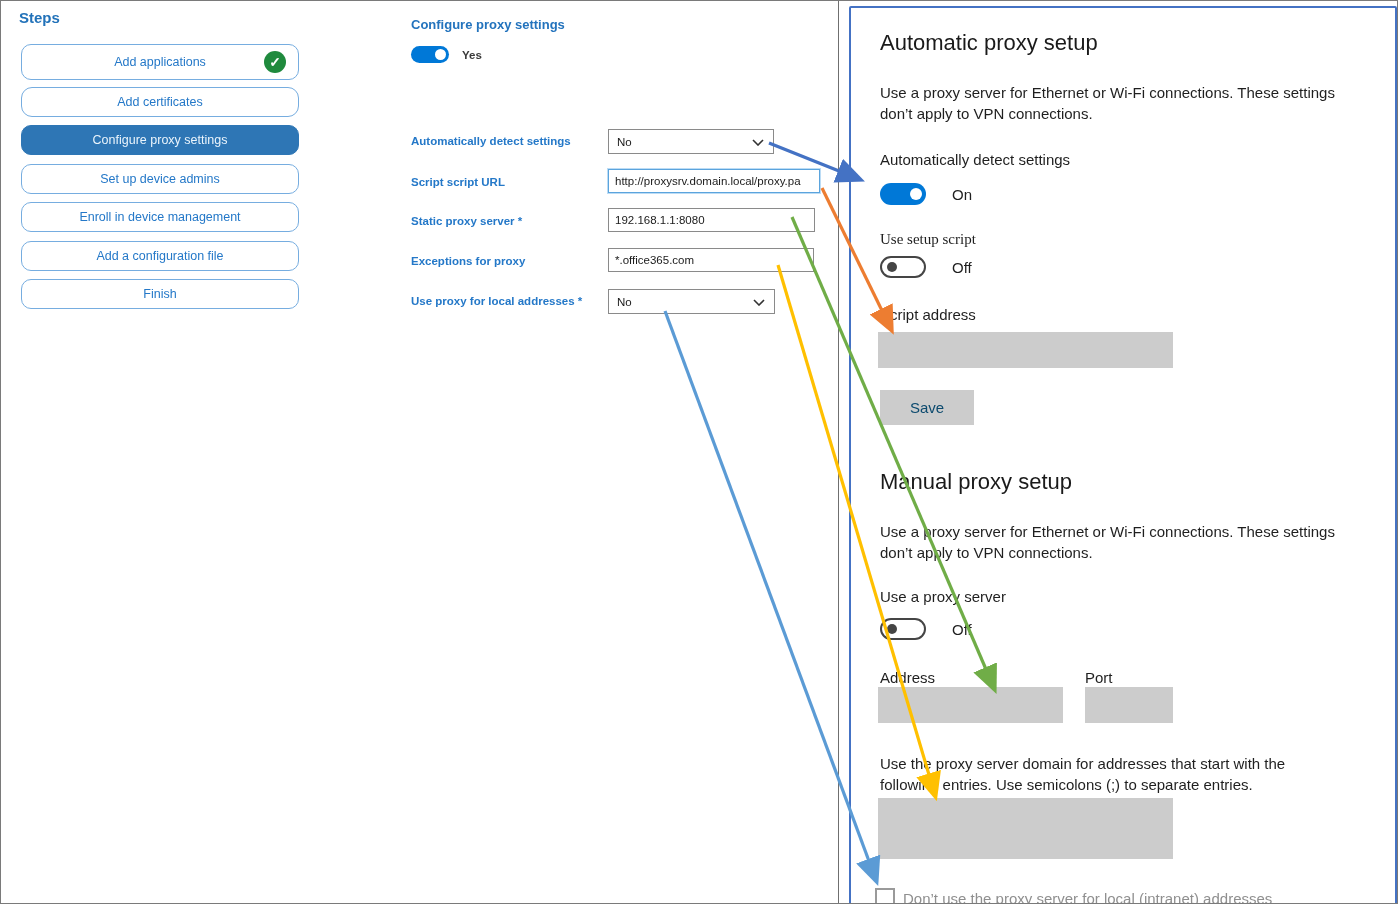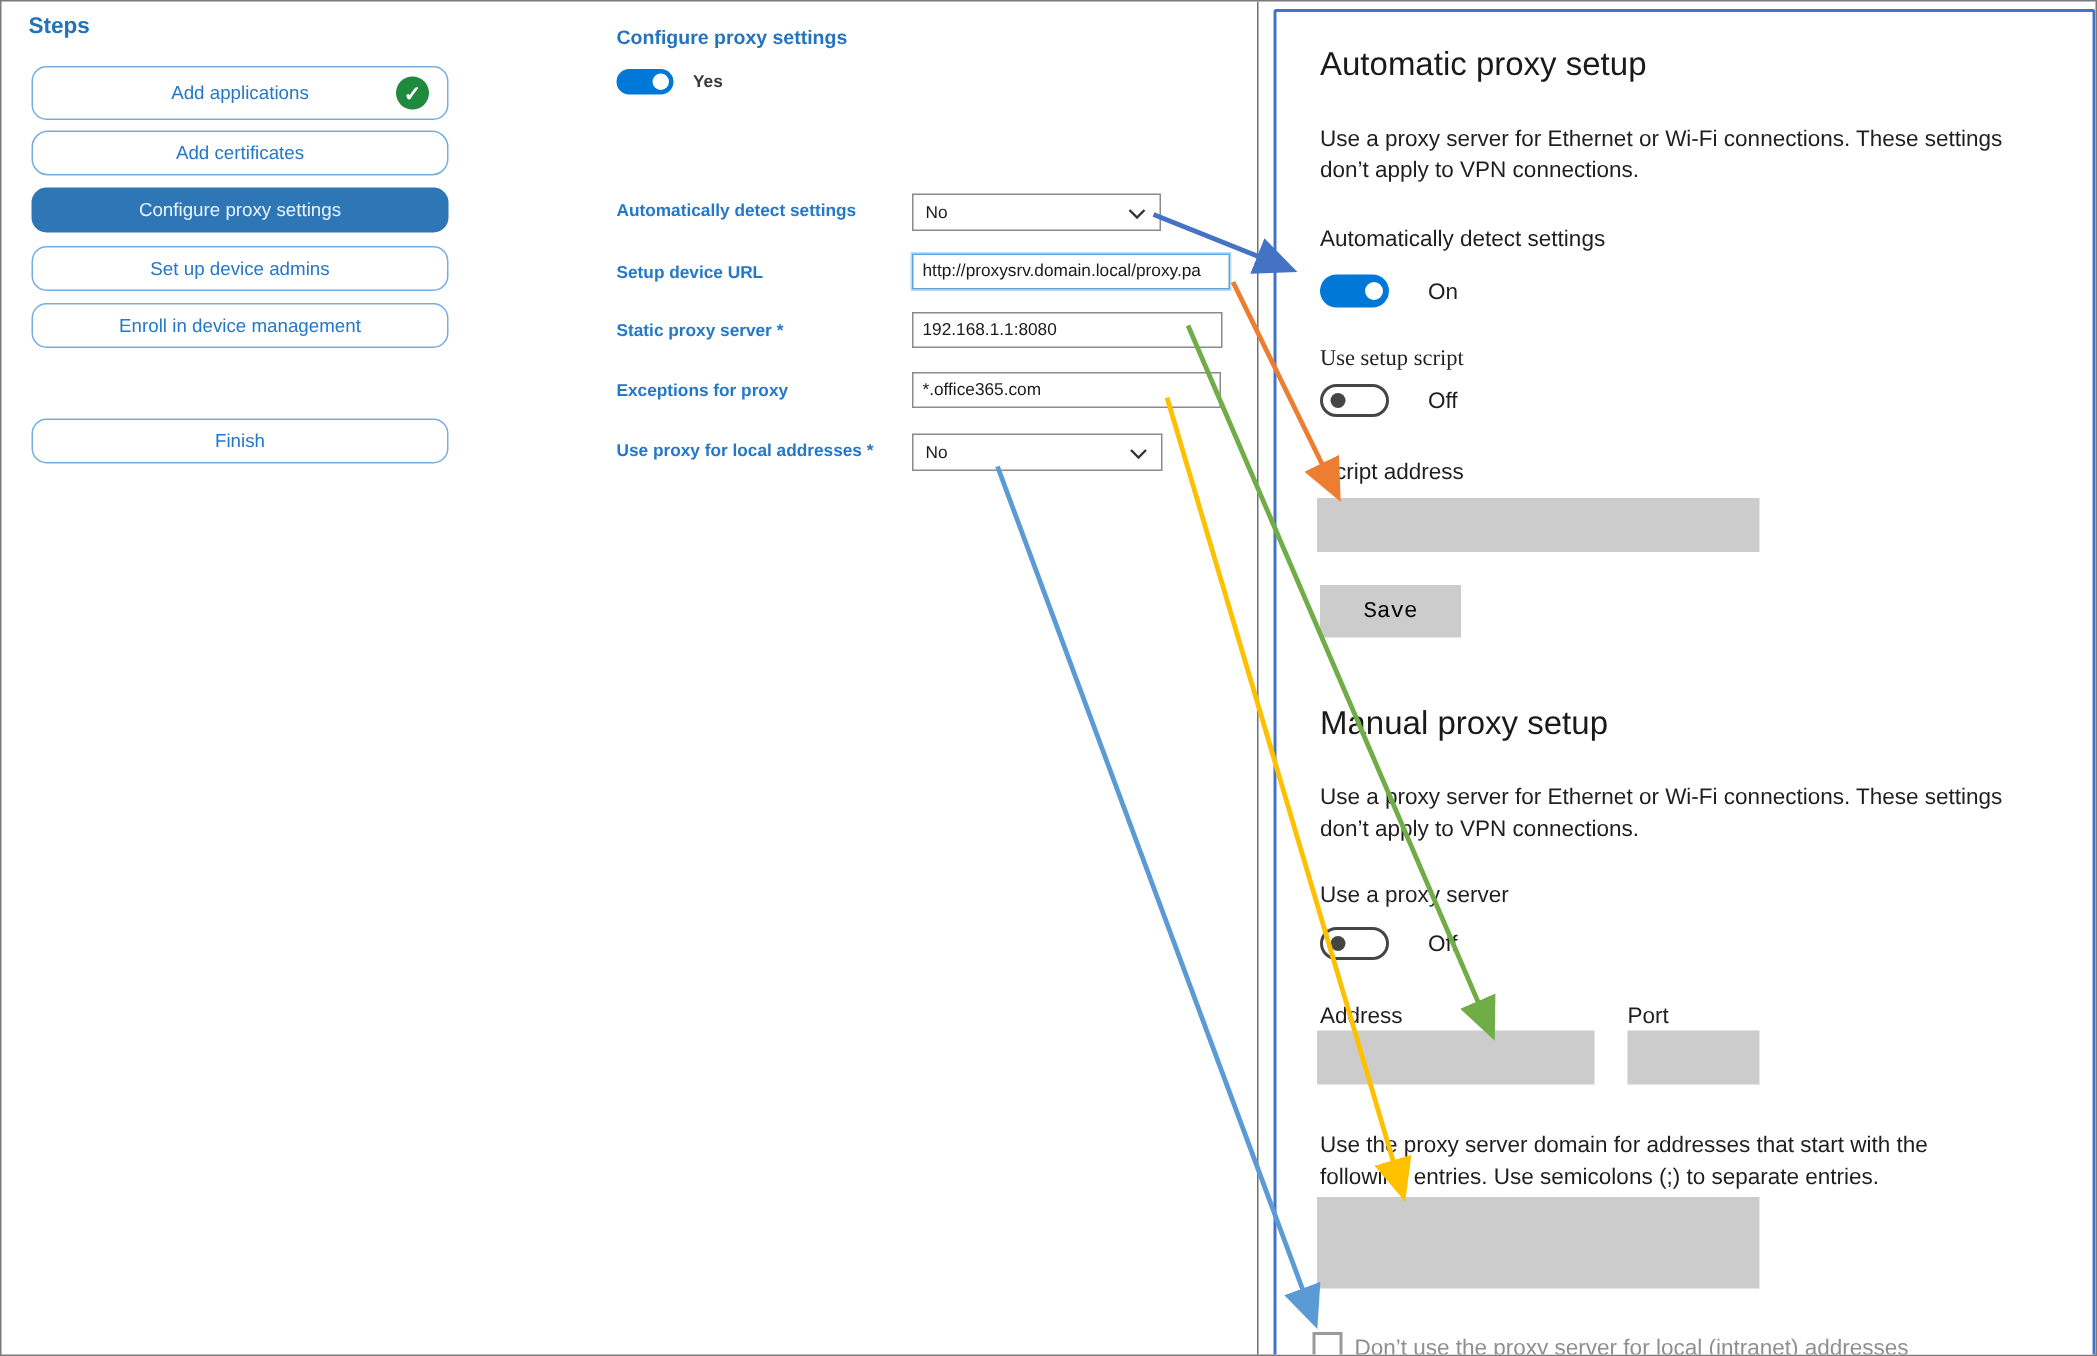--- a/index.html
+++ b/index.html
@@ -56,21 +56,21 @@
   .wp-label{position:absolute; left:29px; font-size:15px; color:#1f1f1f;}
   .wp-label.dim{color:#8f8f8f;}
   .toggle-on{position:absolute; left:29px; width:46px; height:22px; border-radius:11px; background:#0078d7; cursor:pointer;}
   .toggle-on .knob{position:absolute; right:4px; top:5px; width:12px; height:12px; background:#fff; border-radius:50%;}
   .toggle-off{position:absolute; left:29px; width:46px; height:22px; border-radius:11px; background:#fff; border:2px solid #454545; cursor:pointer;}
   .toggle-off .knob{position:absolute; left:5px; top:4px; width:10px; height:10px; background:#454545; border-radius:50%;}
   .toggle-state{position:absolute; left:101px; font-size:15px; color:#1f1f1f;}
   .gray-box{position:absolute; background:#cccccc; border:none;}
   .save-btn{
     position:absolute; left:29px; width:94px; height:35px; background:#cccccc; border:none;
-    color:#000000; font-size:15px; font-family:Liberation Mono, monospace; cursor:pointer;
+    color:#0c4a6e; font-size:15px; font-family:Liberation Sans, sans-serif; cursor:pointer;
   }
   .wp-checkbox{position:absolute; left:24px; width:20px; height:20px; border:2px solid #9a9a9a; background:#fff; cursor:pointer;}
   
   #arrows{position:absolute; left:0; top:0; pointer-events:none; z-index:50;}
 </style>
 </head>
 <body>
 
 <div id="screen">
 
@@ -84,41 +84,44 @@
     <span>Add certificates</span>
   </div>
   <div class="step-btn active" style="top:124px;">
     <span>Configure proxy settings</span>
   </div>
   <div class="step-btn" style="top:163px;">
     <span>Set up device admins</span>
   </div>
   <div class="step-btn" style="top:201px;">
     <span>Enroll in device management</span>
+  </div>
+  <div class="step-btn" style="top:240px;">
+    <span>Add a configuration file</span>
   </div>
   <div class="step-btn" style="top:278px;">
     <span>Finish</span>
   </div>
 
   <div class="form-title">Configure proxy settings</div>
 
   <div class="toggle-sm">
       <span class="knob"></span>
     </div>
   <div class="toggle-sm-label">Yes</div>
 
   <div class="fld-label" style="top:134px;">Automatically detect settings</div>
   <div class="fld-select" style="top:128px; width:166px;">
     <span>No</span>
     <svg width="12" height="7" viewBox="0 0 12 7">
         <polyline points="1,1 6,6 11,1" fill="none" stroke="#333" stroke-width="1.6"></polyline>
       </svg>
   </div>
 
-  <div class="fld-label" style="top:175px;">Setup device URL</div>
+  <div class="fld-label" style="top:175px;">Script script URL</div>
   <input class="fld-text focused" style="top: 168px; width: 212px;" value="http://proxysrv.domain.local/proxy.pa">
 
   <div class="fld-label" style="top:214px;">Static proxy server *</div>
   <input class="fld-text" style="top: 207px; width: 207px;" value="192.168.1.1:8080">
 
   <div class="fld-label" style="top:254px;">Exceptions for proxy</div>
   <input class="fld-text" style="top: 247px; width: 206px;" value="*.office365.com">
 
   <div class="fld-label" style="top:294px;">Use proxy for local addresses *</div>
   <div class="fld-select" style="top:288px; width:167px;">

